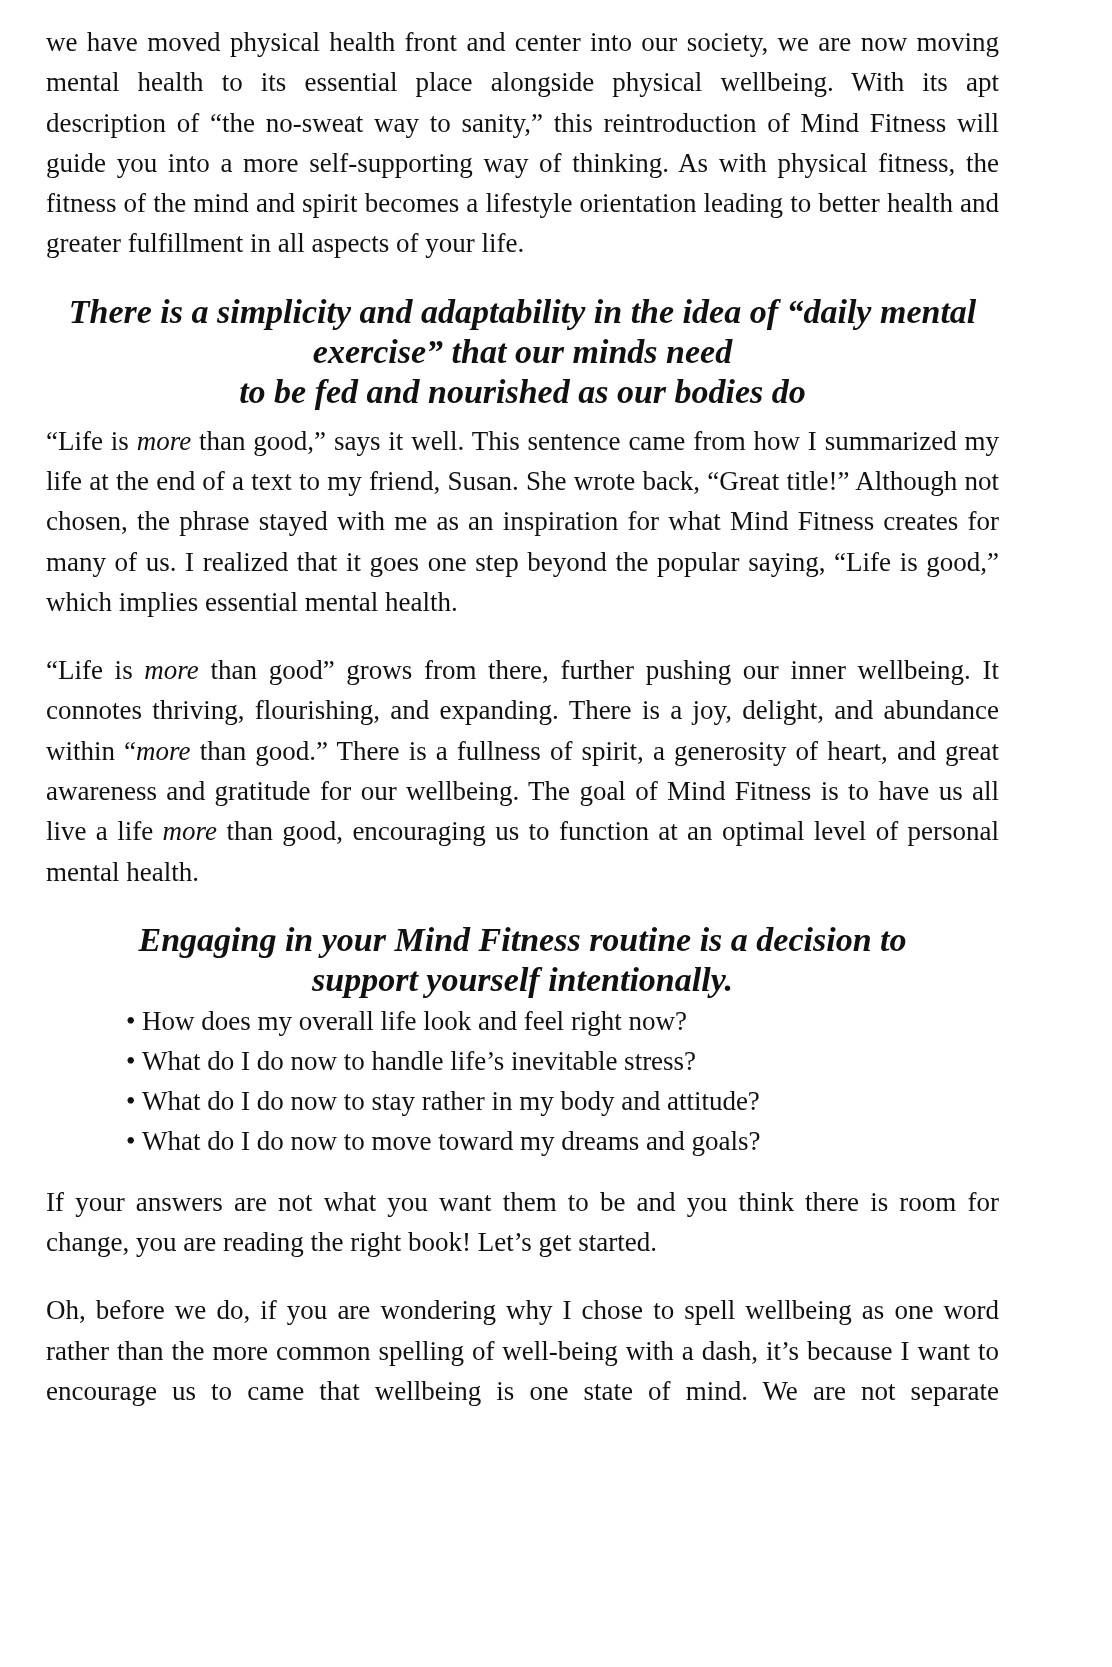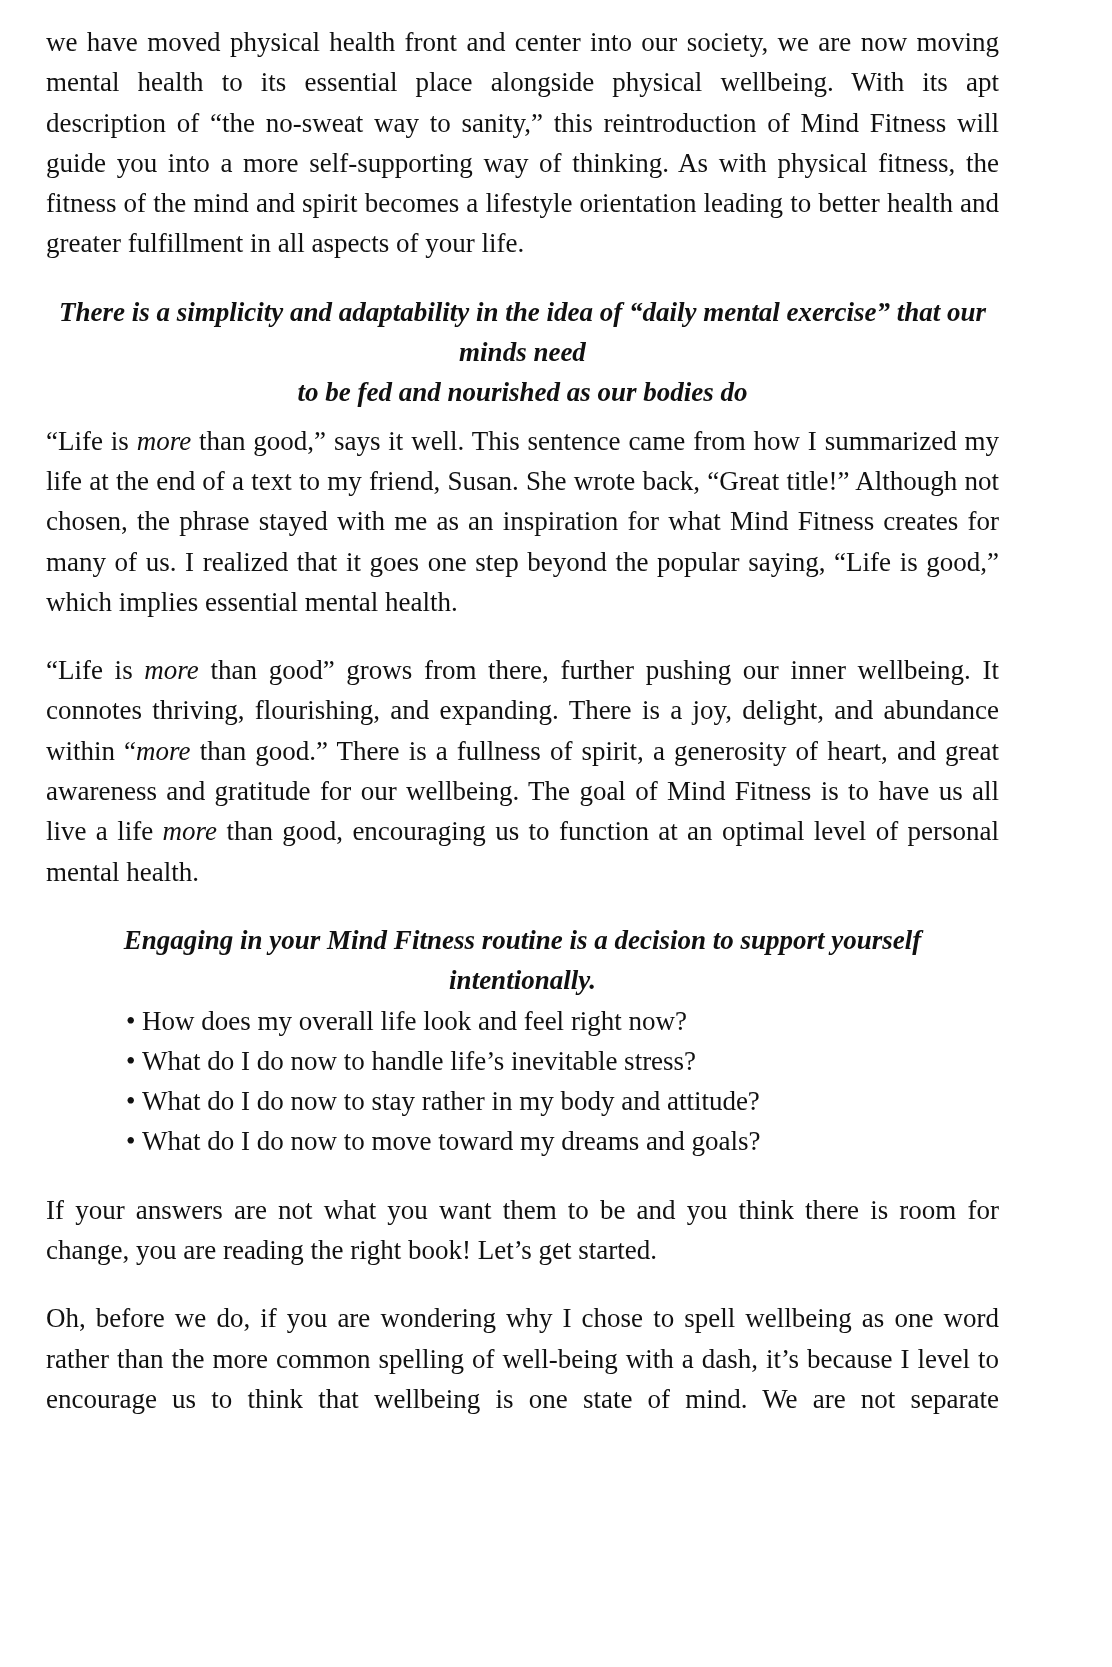--- a/index.html
+++ b/index.html
@@ -21,21 +21,21 @@
     }
     .p {
       font-size: 27px;
       line-height: 40.3px;
       margin: 8px;
       text-align: justify;
       text-align-last: left;
     }
     .p.gap-after { margin-bottom: 28px; }
     .quote {
-      font-size: 27px;
+      font-size: 34px;
       line-height: 40.3px;
       font-style: italic;
       font-weight: bold;
       text-align: center;
       margin: 0;
     }
     .quote .qline { display: block; }
     em.more { font-style: italic; font-weight: normal; }
     .bullets {
       list-style: none;
@@ -64,24 +64,24 @@
     <span class="qline">to be fed and nourished as our bodies do</span>
   </p>
 
   <p class="p gap-after"><span>“Life is </span><em class="more">more</em><span> than good,” says it well. This sentence came from how I summarized my life at the end of a text to my friend, Susan. She wrote back, “Great title!” Although not chosen, the phrase stayed with me as an inspiration for what Mind Fitness creates for many of us. I realized that it goes one step beyond the popular saying, “Life is good,” which implies essential mental health.</span></p>
 
   <p class="p gap-after"><span>“Life is </span><em class="more">more</em><span> than good” grows from there, further pushing our inner wellbeing. It connotes thriving, flourishing, and expanding. There is a joy, delight, and abundance within “</span><em class="more">more</em><span> than good.” There is a fullness of spirit, a generosity of heart, and great awareness and gratitude for our wellbeing. The goal of Mind Fitness is to have us all live a life </span><em class="more">more</em><span> than good, encouraging us to function at an optimal level of personal mental health.</span></p>
 
   <p class="quote" style="padding: 0 60px;">Engaging in your Mind Fitness routine is a decision to support yourself intentionally.</p>
 
 
-  <ul class="bullets" style="margin-bottom: 28px;">
+  <ul class="bullets" style="margin-bottom: 20px;">
     <li><span class="bullet">•</span><span>How does my overall life look and feel right now?</span></li>
     <li><span class="bullet">•</span><span>What do I do now to handle life’s inevitable stress?</span></li>
     <li><span class="bullet">•</span><span>What do I do now to stay rather in my body and attitude?</span></li>
     <li><span class="bullet">•</span><span>What do I do now to move toward my dreams and goals?</span></li>
   </ul>
 
   <p class="p gap-after">If your answers are not what you want them to be and you think there is room for change, you are reading the right book! Let’s get started.</p>
 
-  <p class="p" style="text-align-last: justify;">Oh, before we do, if you are wondering why I chose to spell wellbeing as one word rather than the more common spelling of well-being with a dash, it’s because I level to encourage us to think that wellbeing is one state of mind. We are not separate</p>
+  <p class="p" style="text-align-last: justify;">Oh, before we do, if you are wondering why I chose to spell wellbeing as one word rather than the more common spelling of well-being with a dash, it’s because I want to encourage us to came that wellbeing is one state of mind. We are not separate</p>
 
 </div>
 
 </body></html>

